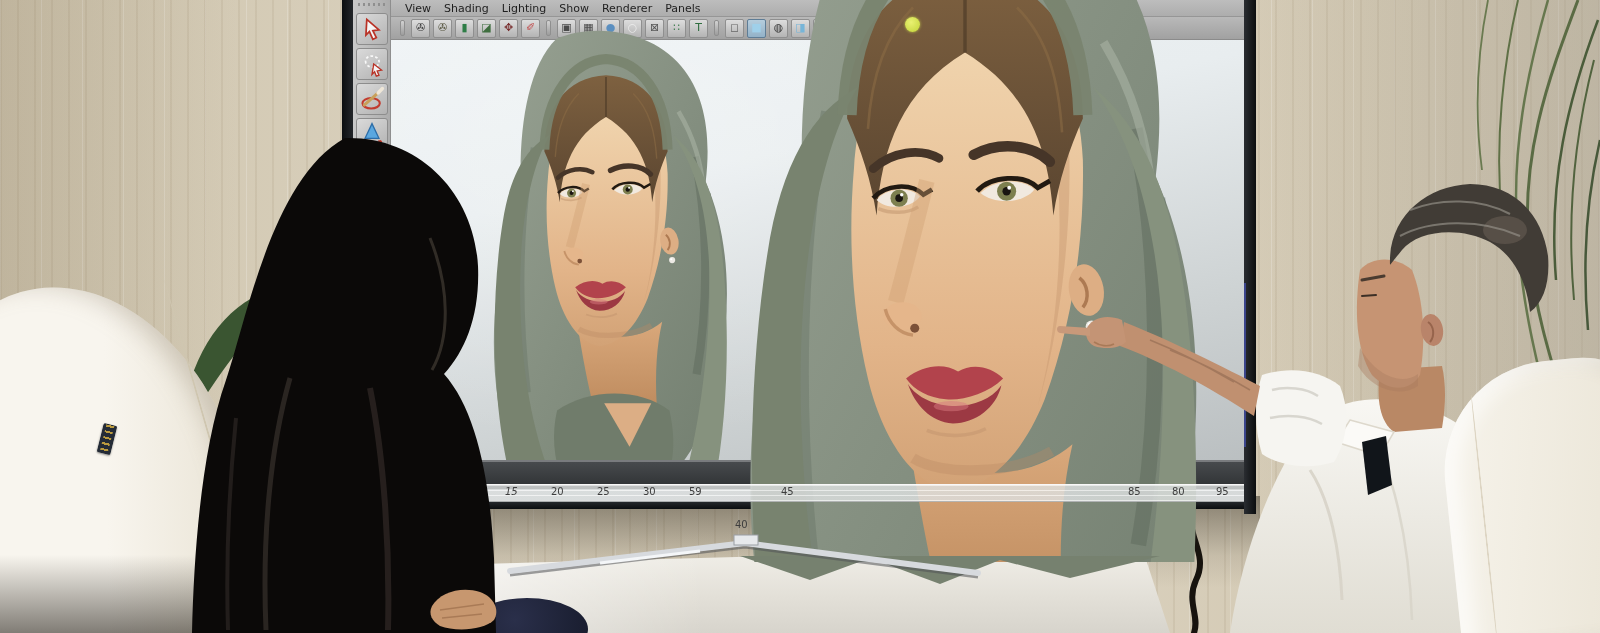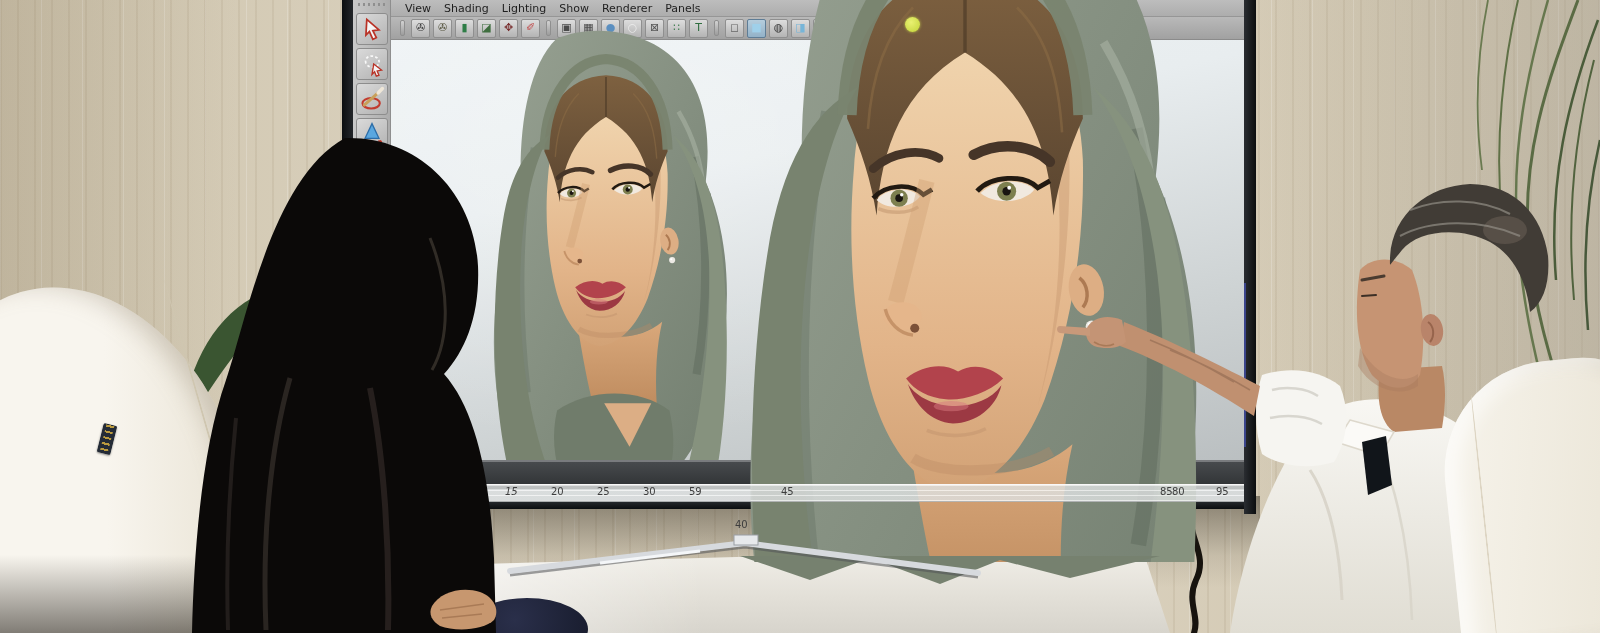--- a/index.html
+++ b/index.html
@@ -326,21 +326,21 @@
 
   <span class="tick" style="left: 59px;">5</span>
       <span class="tick" style="left: 106px;">10</span>
       <span class="tick" style="left: 152px; font-style: italic;">15</span>
       <span class="tick" style="left: 198px;">20</span>
       <span class="tick" style="left: 244px;">25</span>
       <span class="tick" style="left: 290px;">30</span>
       <span class="tick" style="left: 336px;">59</span>
       <span class="tick" style="left: 382px; margin-top: 33px;">40</span>
       <span class="tick" style="left: 428px;">45</span>
-      <span class="tick" style="left: 775px; margin-left: 32px;">85</span>
+      <span class="tick" style="left: 775px;">85</span>
       <span class="tick" style="left: 819px;">80</span>
       <span class="tick" style="left: 863px;">95</span>
     </div>
 
   <div class="abs dot-highlight"></div>
   <div class="abs bezel-right"></div>
 
   <svg class="abs woman-svg" viewBox="0 0 400 515">
     <path d="M205,20 C278,18 334,74 338,148 C340,196 326,232 304,256 C336,292 350,360 354,440 L356,515 L52,515 C54,430 62,330 86,262 C106,204 132,60 205,20 Z" fill="#0b0908"></path>
     <path d="M290,120 C310,170 310,220 292,252" stroke="rgba(140,125,110,.30)" stroke-width="3" fill="none"></path>

